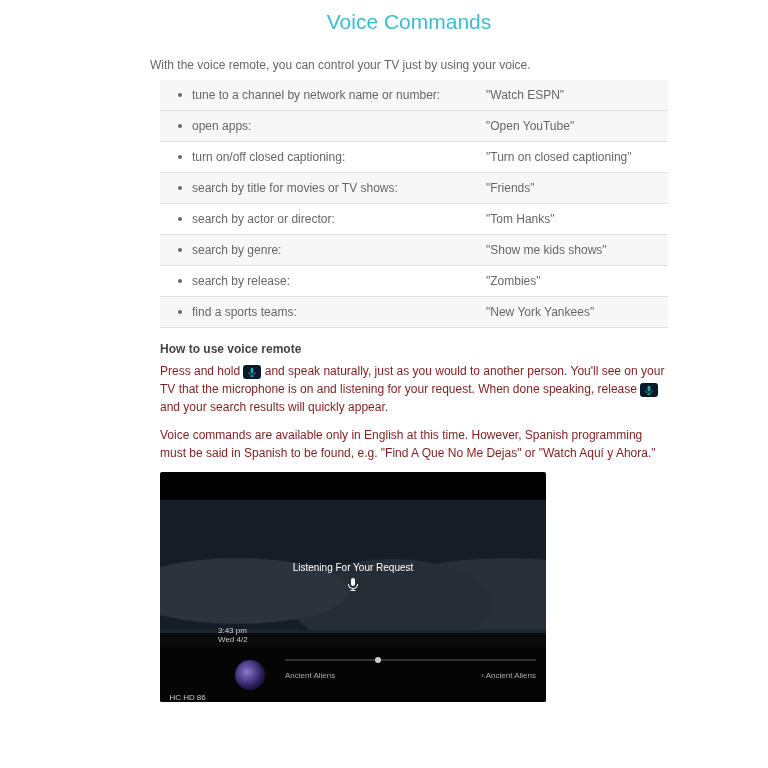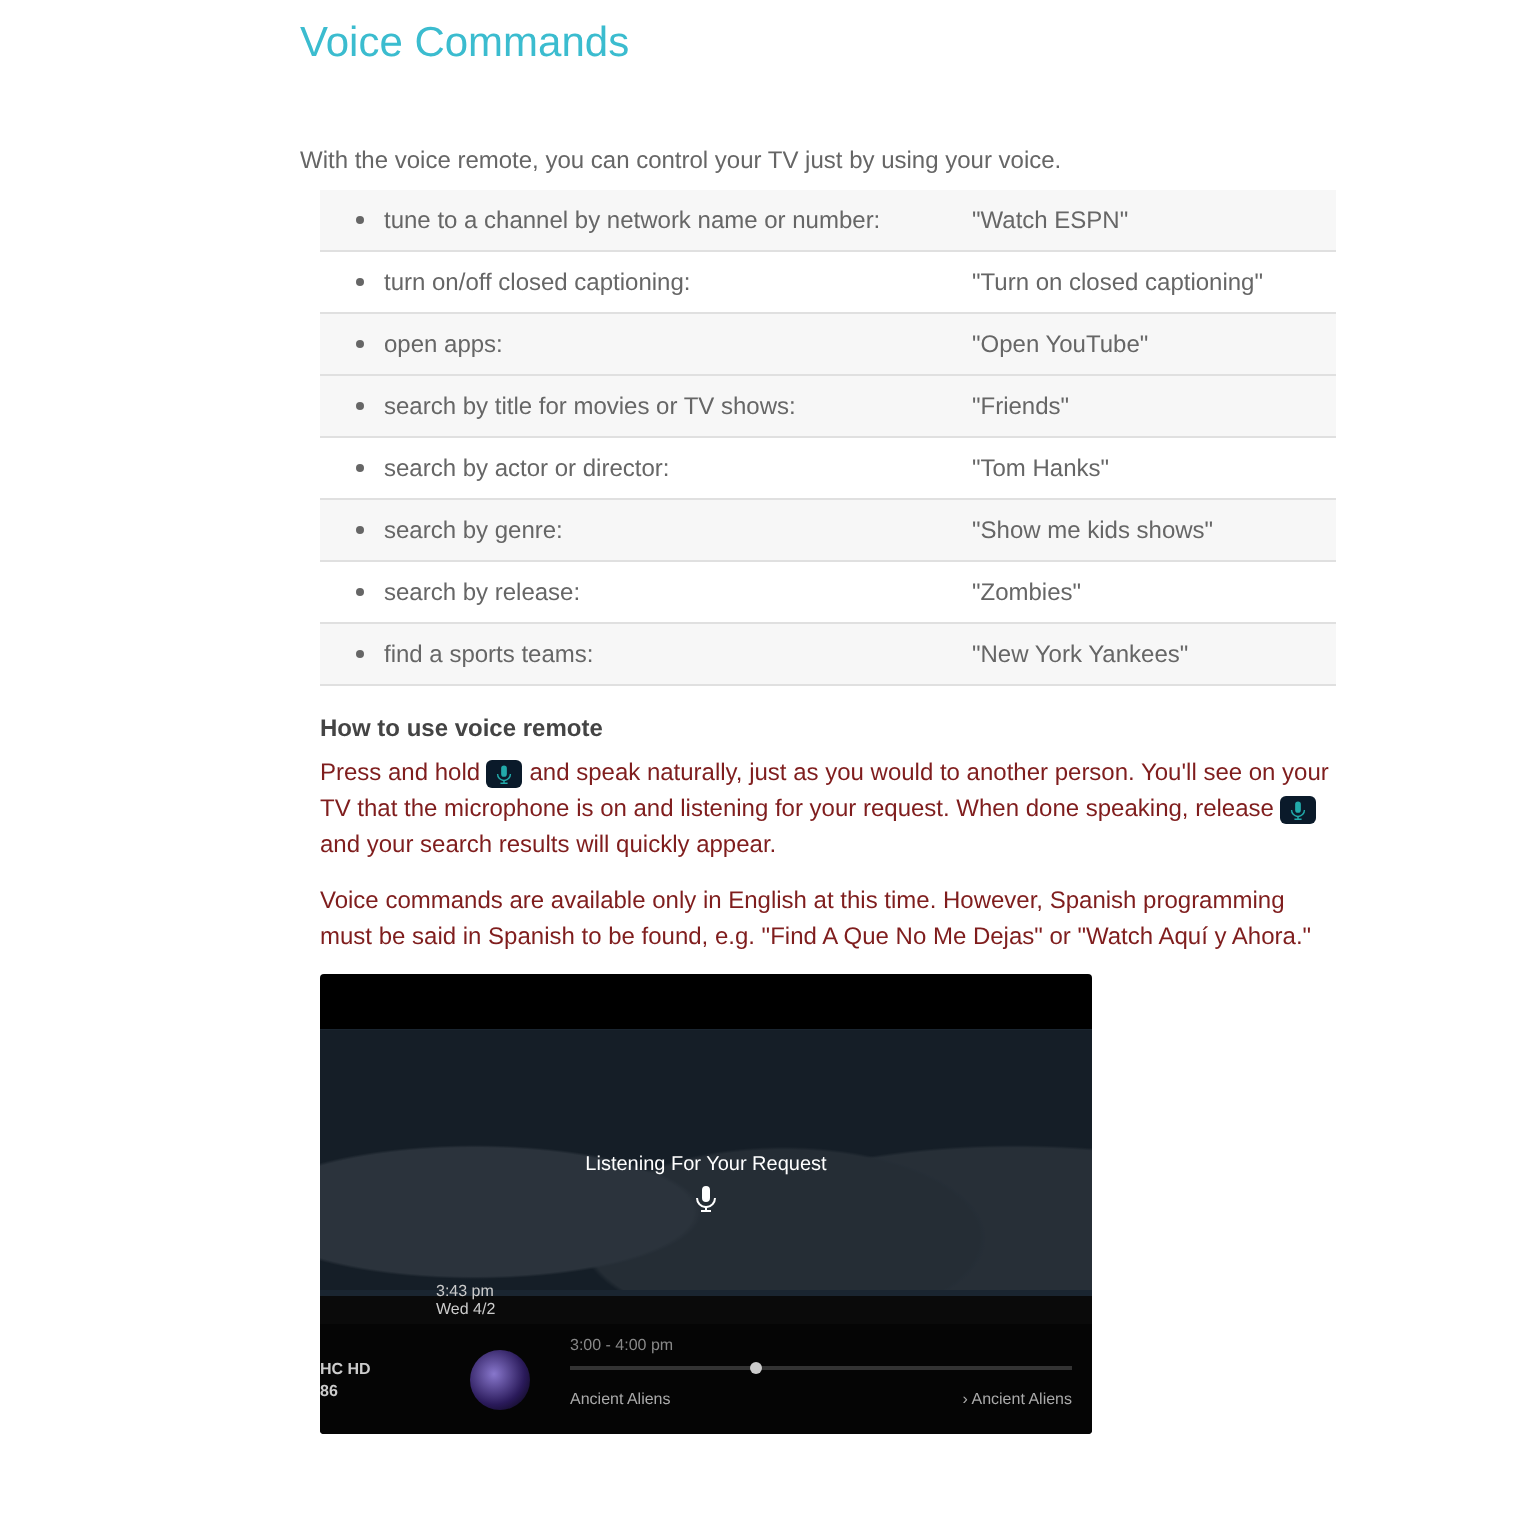--- a/index.html
+++ b/index.html
@@ -1,37 +1,37 @@
 <!DOCTYPE html>
 <html><head>
 <meta charset="utf-8">
 <style>
   * { margin: 0; padding: 0; box-sizing: border-box; }
   body { font-family: "Segoe UI", Arial, sans-serif; color: #555; background: #fff; width: 768px; }
   .container { padding: 10px 100px 0 150px; }
-  .title { color: #3bbccf; font-size: 21px; font-weight: 400; margin-bottom: 39px; }
+  .title { color: #3bbccf; font-size: 21px; font-weight: 400; margin-bottom: 24px; text-align: center; }
   .intro { font-size: 12px; color: #666; margin-bottom: 8px; }
   .bold-line { font-size: 12px; font-weight: bold; color: #444; margin-bottom: 6px; margin-left: 10px; }
   .table { margin-left: 10px; }
   .row { display: flex; border-bottom: 1px solid #e0e0e0; padding: 8px 12px; align-items: center; font-size: 12px; color: #666; }
   .row.odd { background: #f7f7f7; }
   .row.even { background: #fff; }
   .bullet { width: 4px; height: 4px; border-radius: 50%; background: #666; margin-right: 10px; margin-left: 6px; flex-shrink:0;}
   .desc { flex: 1; }
   .example { width: 170px; text-align: left; }
   .section-h { font-size: 12px; font-weight: bold; color: #444; margin: 14px 0 6px 10px; }
   .para { font-size: 12px; color: #7f1d1d; line-height: 1.5; margin: 0 0 10px 10px; }
   .mic-btn { display: inline-flex; align-items: center; justify-content: center; width: 18px; height: 14px; background: #0a1a2a; border-radius: 3px; vertical-align: middle; }
   .mic-btn svg { width: 8px; height: 10px; }
   .tv-screenshot { position: relative; width: 386px; height: 230px; background: linear-gradient(#000 0 12%, #1a2530 12% 70%, #0a0a0a 70% 100%); margin-left: 10px; border-radius: 2px; overflow:hidden; color:#ccc; font-size:9px;}
   .rocks { position:absolute; top:28px; left:0; right:0; height:130px; background: radial-gradient(ellipse at 20% 70%, #333a42 0 25%, transparent 26%), radial-gradient(ellipse at 60% 80%, #2a3138 0 30%, transparent 31%), radial-gradient(ellipse at 90% 75%, #2d343b 0 28%, transparent 29%), #141c24; opacity:.7;}
   .listen { position:absolute; top:90px; left:0; right:0; text-align:center; color:#fff; font-size:10px;}
   .listen .m { margin-top:4px;}
   .bottom-bar { position:absolute; bottom:0; left:0; right:0; height:55px; background:#050505; display:flex; font-size:8px; color:#888;}
-  .bb-left { width:55px; height:100%; display:flex; flex-direction:column; justify-content:center; align-items:flex-start; gap:2px; color:#ccc;font-weight:bold;}
+  .bb-left { width:55px; height:100%; display:flex; flex-direction:row; justify-content:center; align-items:flex-end; gap:2px; color:#ccc;}
   .bb-mid { width:70px; display:flex; align-items:center; justify-content:center;}
   .swirl {width:30px;height:30px;border-radius:50%;background:radial-gradient(circle at 40% 40%, #8877cc, #2a1a5a 60%, #000);}
   .bb-right { flex:1; padding:6px 10px 0 0;}
   .timeline { height:2px; background:#333; margin:6px 0 10px; position:relative;}
   .timeline::before{content:'';position:absolute;left:90px;top:-2px;width:6px;height:6px;border-radius:50%;background:#ccc;}
   .bb-row2 {display:flex; justify-content:space-between; color:#aaa;}
   .time-block{position:absolute; left:58px; bottom:58px; font-size:8px; color:#ccc;}
 </style>
 </head>
 <body>
@@ -39,29 +39,29 @@
 <div class="container">
   <h1 class="title">Voice Commands</h1>
   <p class="intro">With the voice remote, you can control your TV just by using your voice.</p>
 
   <div class="table" id="tbl">
       <div class="row odd">
         <span class="bullet"></span>
         <span class="desc">tune to a channel by network name or number:</span>
         <span class="example">"Watch ESPN"</span>
       </div>
+      <div class="row odd">
+        <span class="bullet"></span>
+        <span class="desc">open apps:</span>
+        <span class="example">"Open YouTube"</span>
+      </div>
       <div class="row even">
         <span class="bullet"></span>
         <span class="desc">turn on/off closed captioning:</span>
         <span class="example">"Turn on closed captioning"</span>
-      </div>
-      <div class="row odd">
-        <span class="bullet"></span>
-        <span class="desc">open apps:</span>
-        <span class="example">"Open YouTube"</span>
       </div>
       <div class="row odd">
         <span class="bullet"></span>
         <span class="desc">search by title for movies or TV shows:</span>
         <span class="example">"Friends"</span>
       </div>
       <div class="row even">
         <span class="bullet"></span>
         <span class="desc">search by actor or director:</span>
         <span class="example">"Tom Hanks"</span>
@@ -117,21 +117,20 @@
     </div>
     <div class="bottom-bar">
       <div class="bb-left">
         <span>HC HD</span>
         <span>86</span>
       </div>
       <div class="bb-mid">
         <div class="swirl"></div>
       </div>
       <div class="bb-right">
-        <div>3:00 - 4:00 pm</div>
         <div class="timeline"></div>
         <div class="bb-row2">
           <span>Ancient Aliens</span>
           <span>› <span>Ancient Aliens</span></span>
         </div>
       </div>
     </div>
   </div>
 </div>
 

